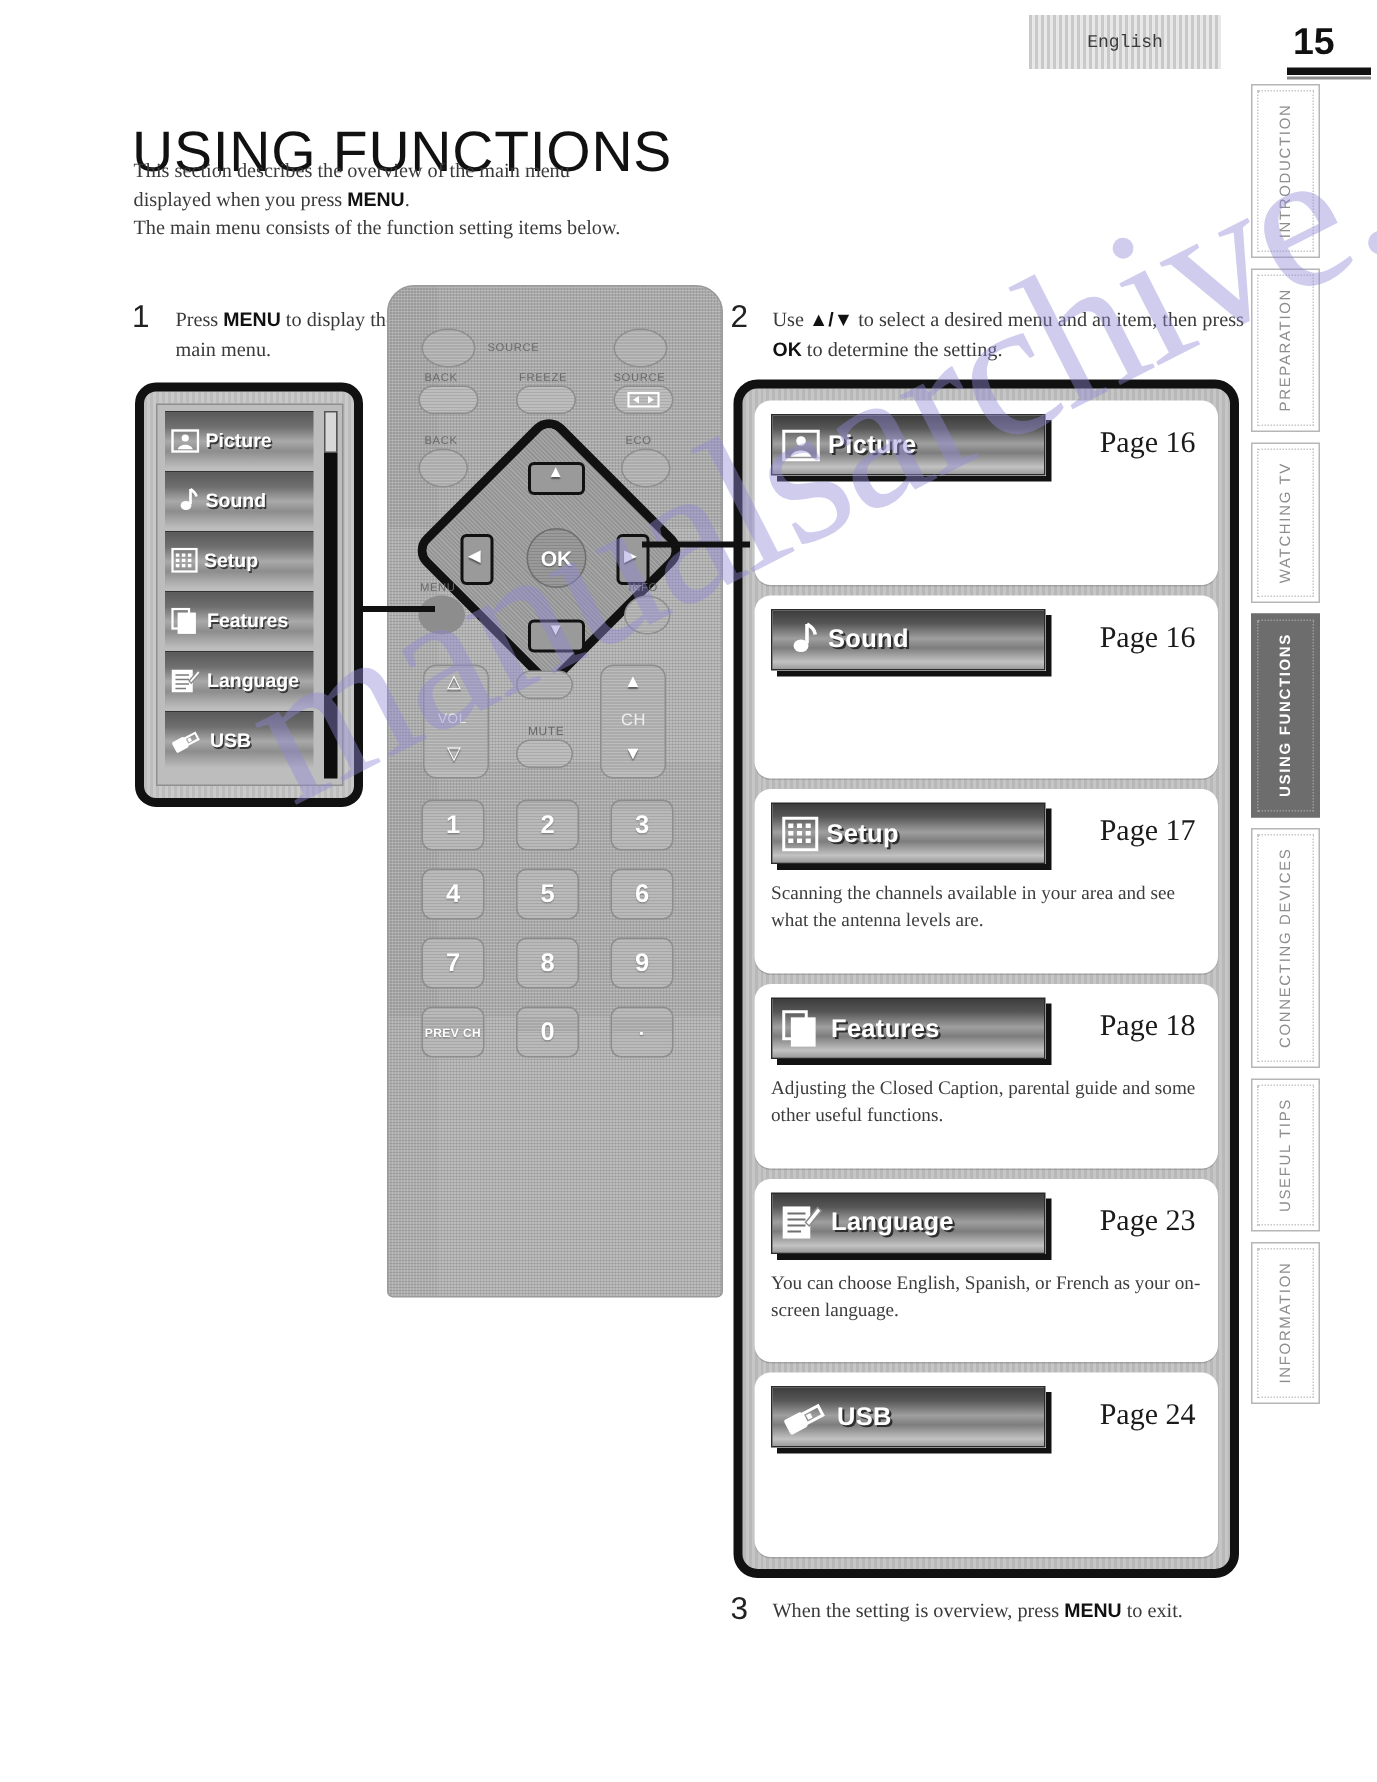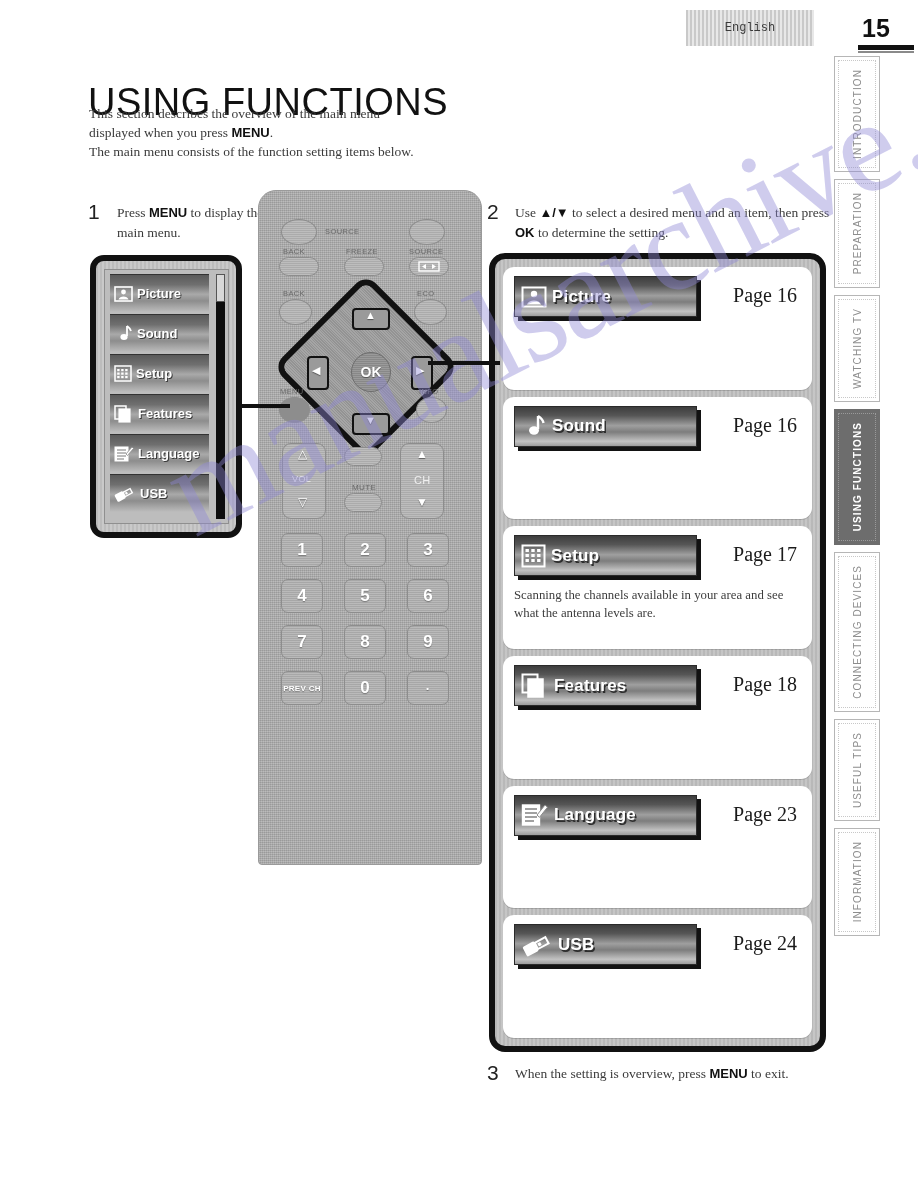--- a/index.html
+++ b/index.html
@@ -564,39 +564,41 @@
     <div class="card-head">
       <div class="menu-bar">
         <svg class="gicon" width="28" height="26" viewBox="0 0 28 26">
           <rect x="1.5" y="1.5" width="15" height="18" fill="none" stroke="#fff" stroke-width="2"></rect>
           <rect x="7" y="6" width="15" height="18" fill="#fff" stroke="#fff" stroke-width="1.5"></rect>
         </svg>
         <span class="menu-label">Features</span>
       </div>
       <div class="page-ref">Page 18</div>
     </div>
+    <div class="card-desc">Adjusting the Closed Caption, parental guide and some other useful functions.</div>
   </div>
 
   <div class="card">
     <div class="card-head">
       <div class="menu-bar">
         <svg class="gicon" width="28" height="26" viewBox="0 0 28 26">
           <rect x="1.5" y="3" width="17" height="20" fill="#fff" stroke="#fff" stroke-width="1.4"></rect>
           <g stroke="#6f6f6f" stroke-width="1.3">
             <line x1="4" y1="7" x2="16" y2="7"></line>
               <line x1="4" y1="11" x2="16" y2="11"></line>
             <line x1="4" y1="15" x2="16" y2="15"></line>
               <line x1="4" y1="19" x2="13" y2="19"></line>
           </g>
           <path d="M16 13 L24 3 L26.5 5.2 L18.5 15.3 Z" fill="#fff" stroke="#8a8a8a" stroke-width="1"></path>
         </svg>
         <span class="menu-label">Language</span>
       </div>
       <div class="page-ref">Page 23</div>
     </div>
+    <div class="card-desc">You can choose English, Spanish, or French as your on-screen language.</div>
   </div>
 
   <div class="card">
     <div class="card-head">
       <div class="menu-bar">
         <svg class="gicon" width="32" height="26" viewBox="0 0 32 26">
           <g transform="rotate(-28 16 13)">
             <rect x="2" y="8" width="13" height="11" rx="1.6" fill="#fff"></rect>
             <rect x="15" y="10" width="12" height="7" fill="none" stroke="#fff" stroke-width="2"></rect>
             <rect x="17" y="11.8" width="3.2" height="3.4" fill="#fff"></rect>

